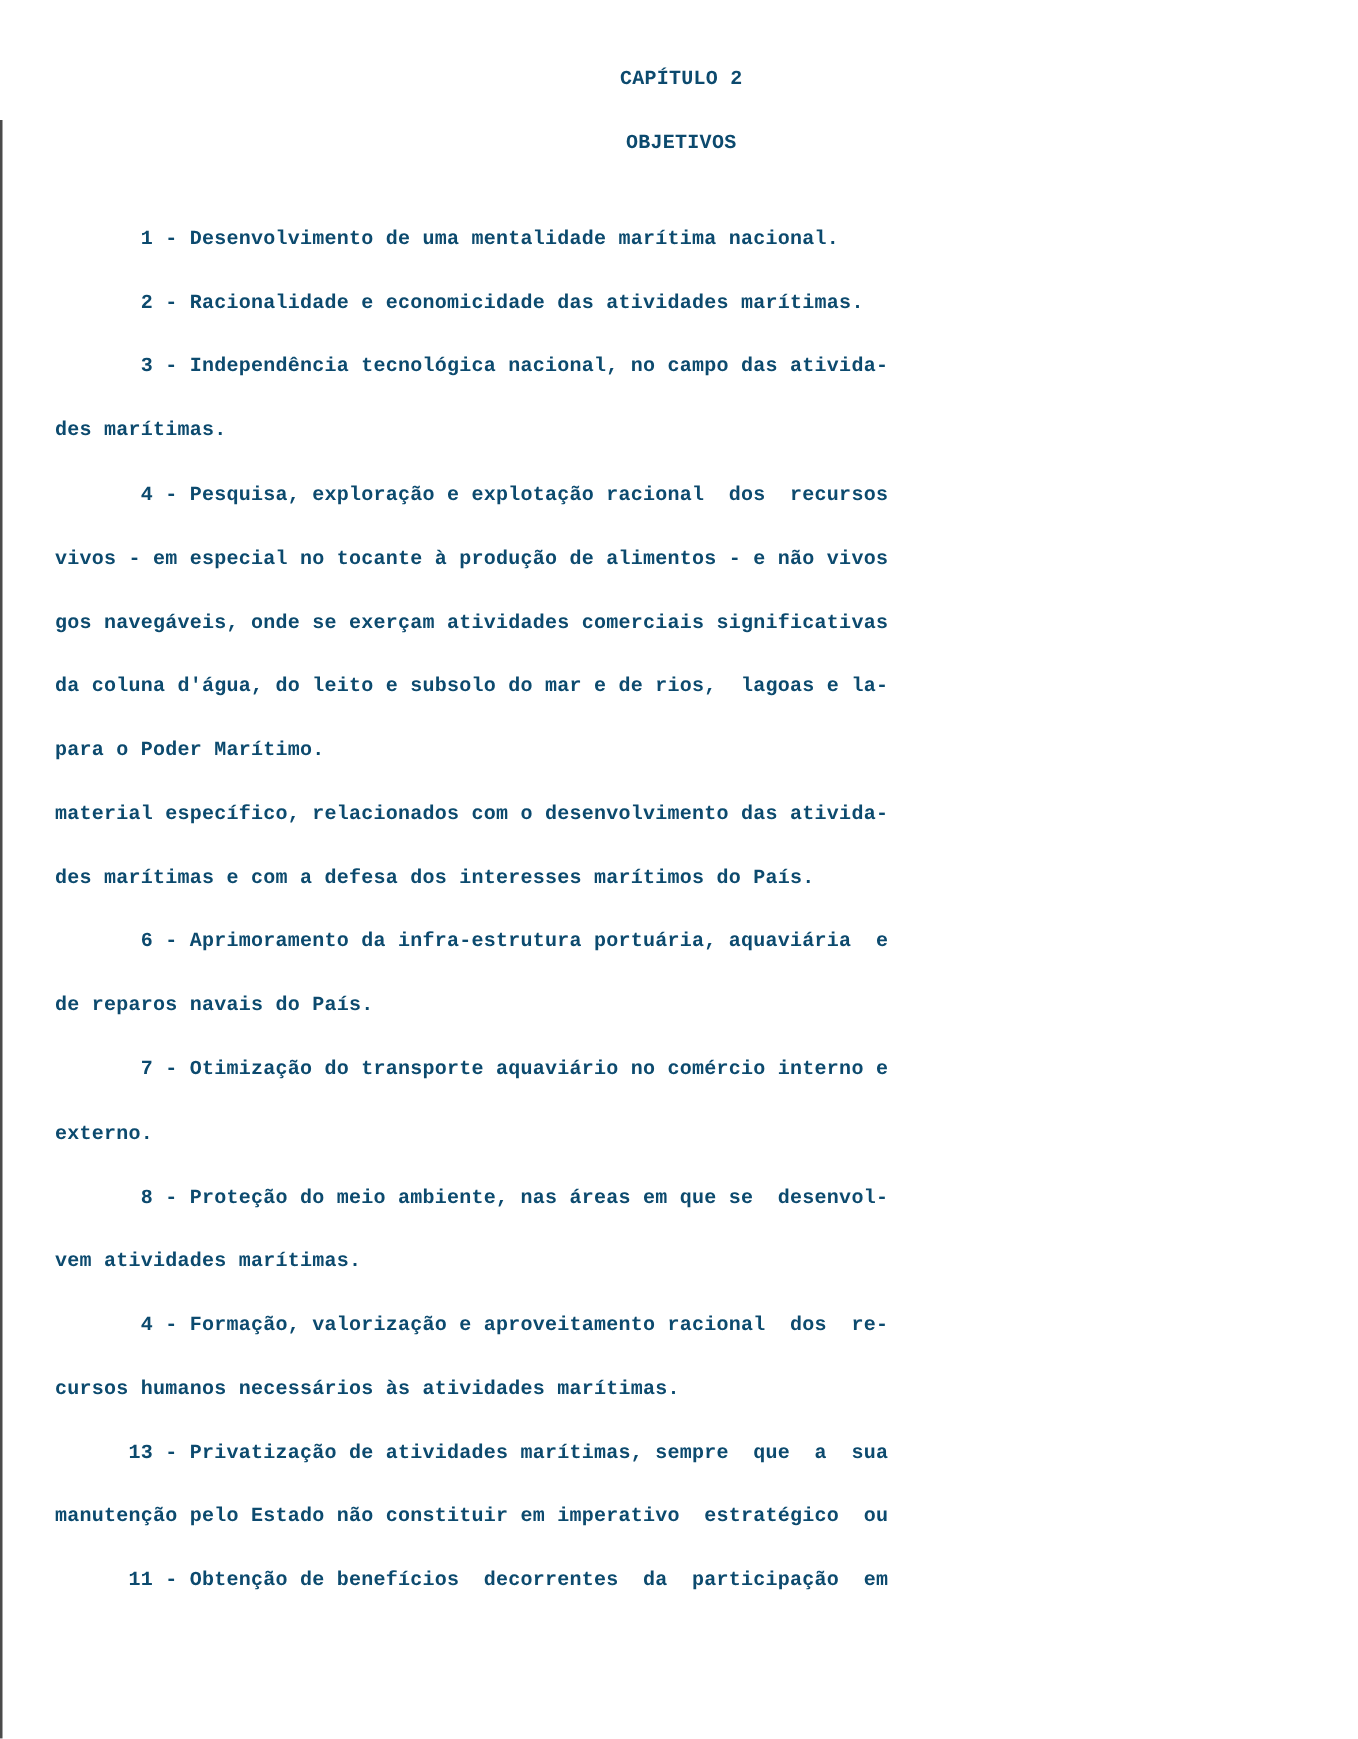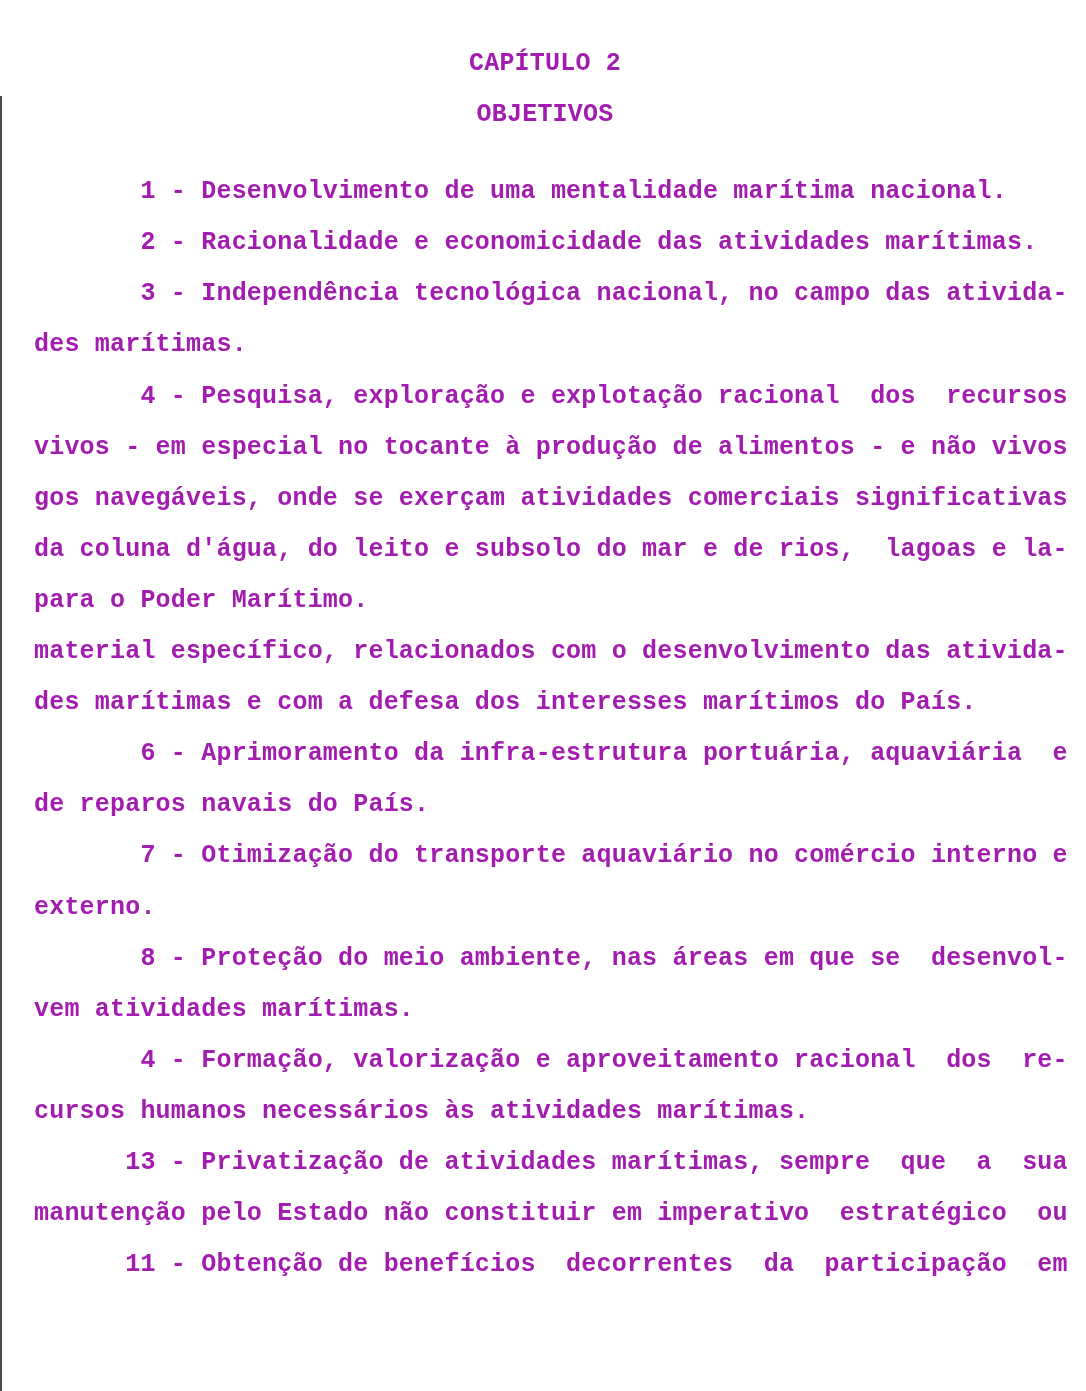--- a/index.html
+++ b/index.html
@@ -8,31 +8,31 @@
     background: #ffffff;
   }
   .page {
     position: relative;
     width: 1086px;
     height: 1391px;
     background: #ffffff;
     overflow: hidden;
     font-family: "Liberation Mono", "DejaVu Sans Mono", monospace;
     font-weight: bold;
-    font-size: 25px;
+    font-size: 16px;
     letter-spacing: 0.2px;
-    color: #a21caf;
+    color: #0c4a6e;
     box-sizing: border-box;
     padding-top: 38px;
   }
   .doc-line {
     height: 51.1px;
     line-height: 51.1px;
     white-space: pre;
-    padding-left: 34px;
+    padding-left: 44px;
     padding-right: 24px;
   }
   .heading {
     text-align: center;
     padding-left: 28px;
     padding-right: 24px;
   }
   .heading-gap {
     height: 26px;
   }

